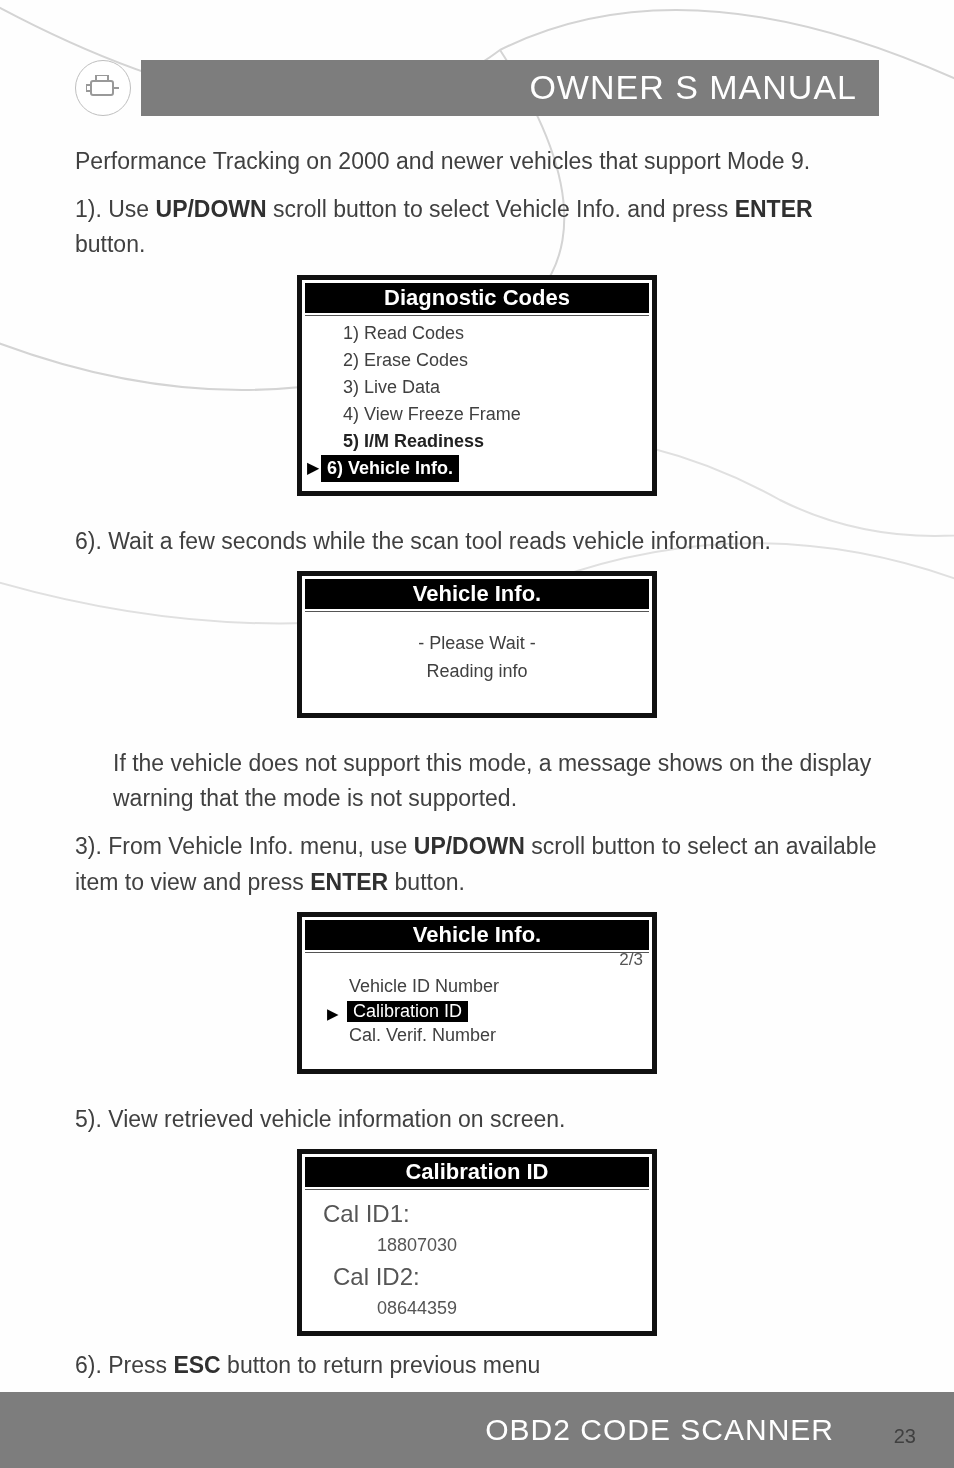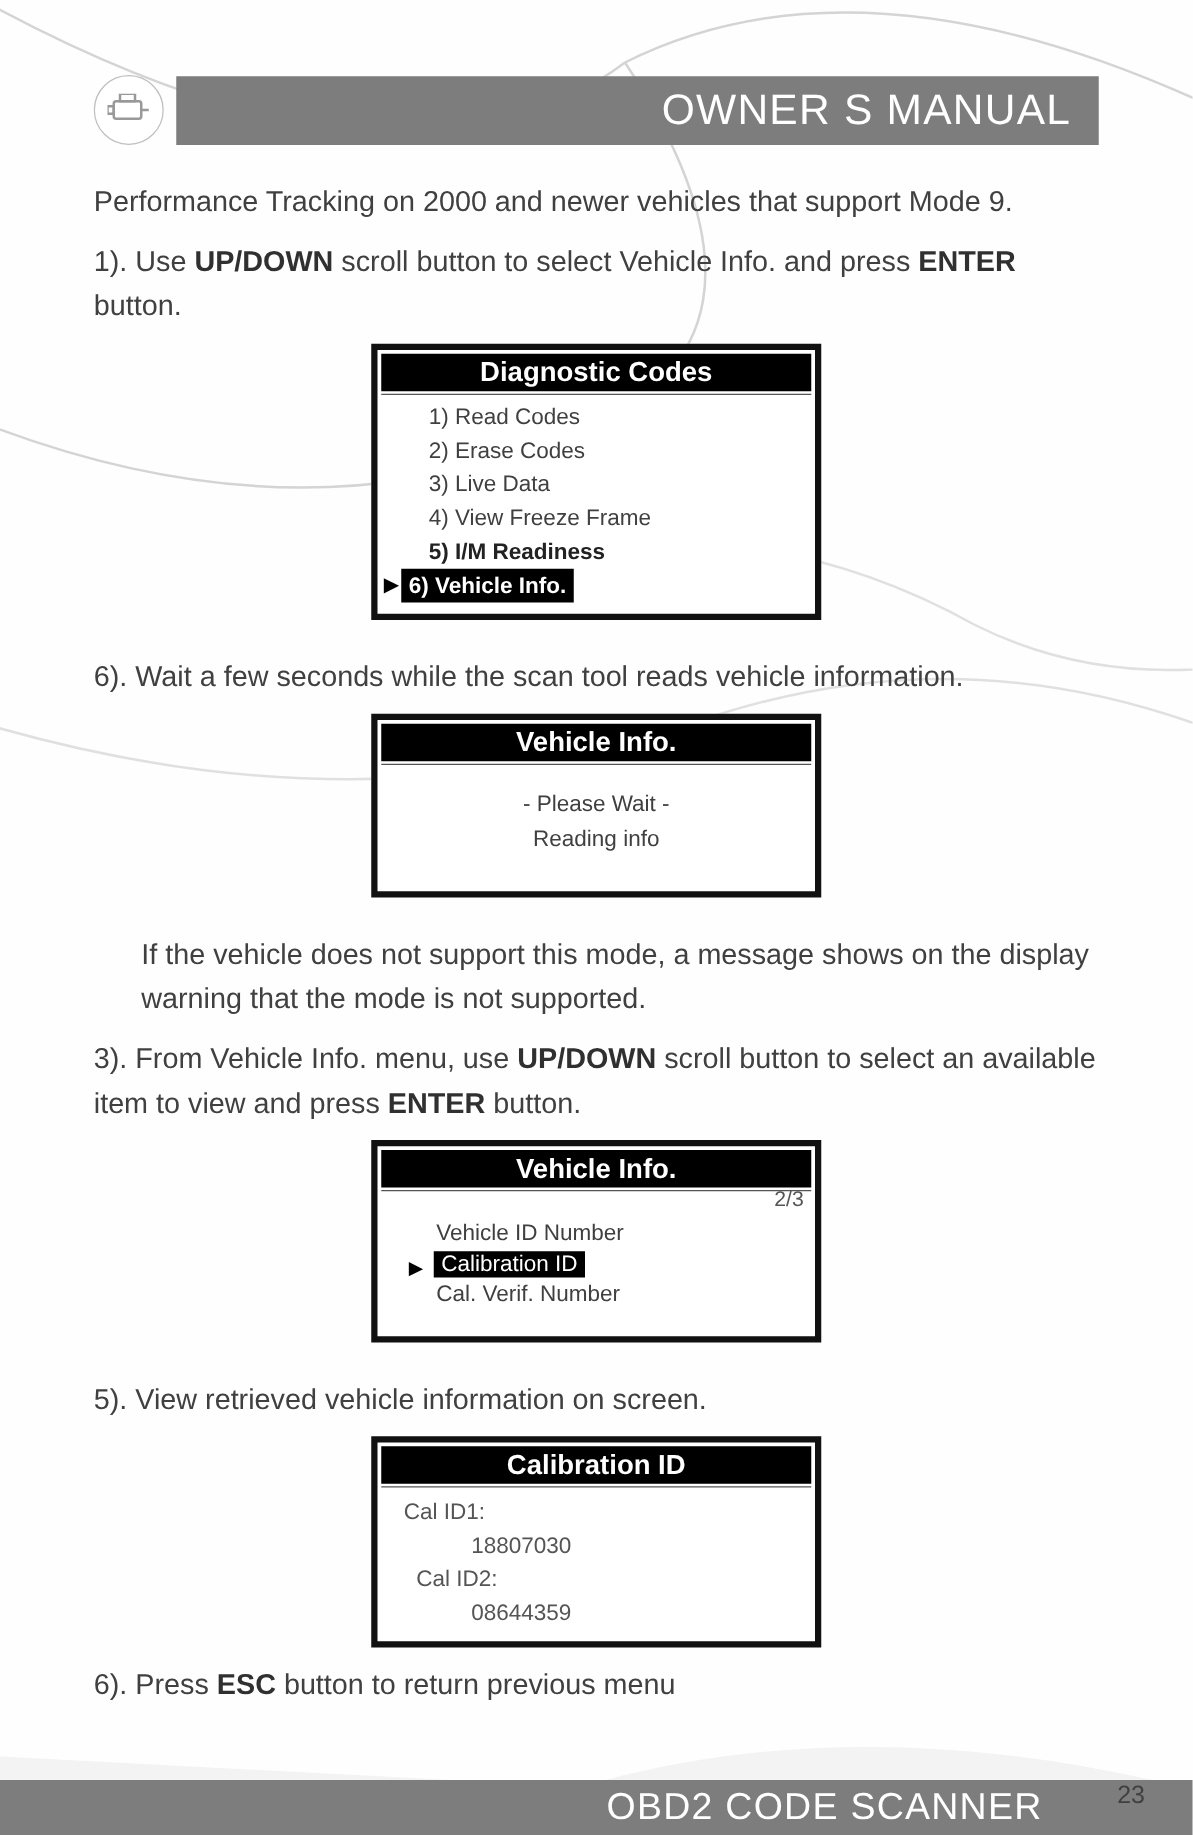--- a/index.html
+++ b/index.html
@@ -16,21 +16,20 @@
       z-index: 0;
       pointer-events: none;
     }
     .content {
       position: relative;
       z-index: 2;
       padding: 60px 75px 0 75px;
     }
     .header-bar {
       display: flex;
-      align-items: center;
       gap: 10px;
       margin-bottom: 28px;
     }
     .engine-icon {
       width: 56px;
       height: 56px;
       border-radius: 50%;
       border: 1px solid #bfbfbf;
       background: #fff;
       display: flex;
@@ -130,28 +129,28 @@
     }
     .sel-box {
       display: inline-block;
       background: #000;
       color: #fff;
       padding: 0 6px;
       font-size: 18px;
       margin-left: 18px;
     }
     .lcd-body3 { padding: 6px 10px 6px 18px; }
-    .cal-lbl { font-size: 18px; color: #555; line-height: 1.5; }
+    .cal-lbl { font-size: 24px; color: #555; line-height: 1.5; }
     .cal-val { font-size: 18px; color: #555; line-height: 1.5; padding-left: 54px; }
     .footer {
       position: absolute;
       bottom: 0;
       left: 0;
       right: 0;
-      height: 44px;
+      height: 76px;
       background: #7d7d7d;
       z-index: 3;
       display: flex;
       align-items: center;
       justify-content: flex-end;
       padding-right: 120px;
     }
     .footer-text {
       color: #fff;
       font-size: 30px;

